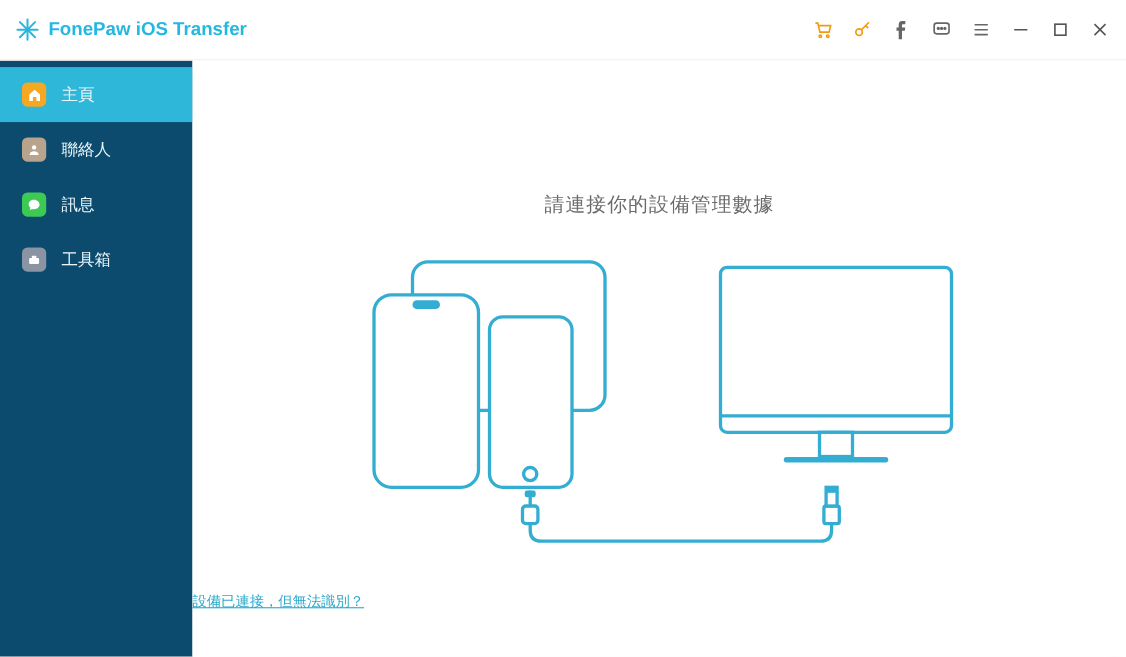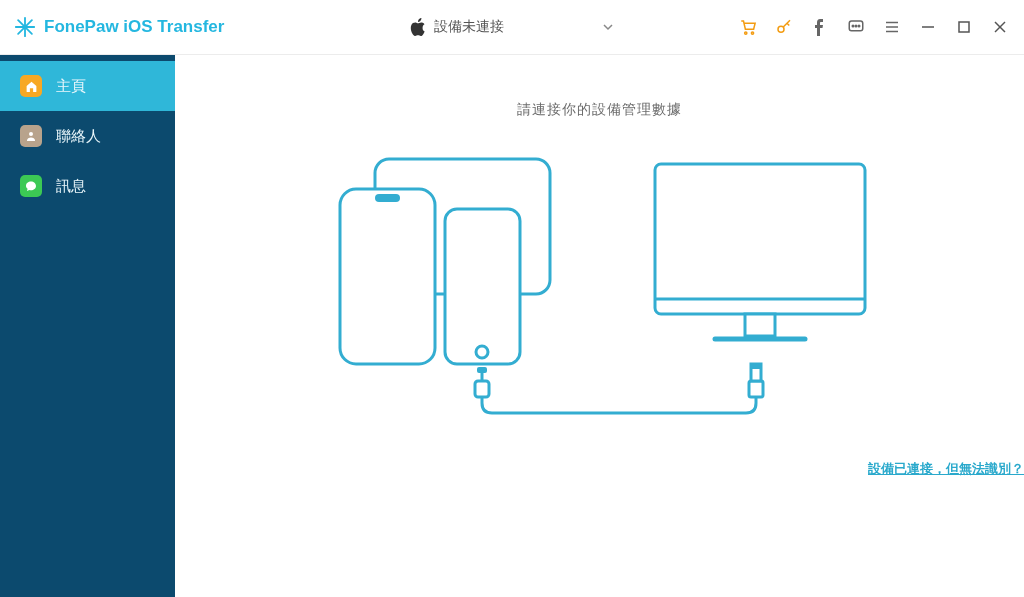--- a/index.html
+++ b/index.html
@@ -19,23 +19,23 @@
 
   
   .body { display: flex; height: calc(597px - 55px); }
   .sidebar { width: 175px; background: #0c4a6e;  display: flex; flex-direction: column; padding-top: 6px; }
   .side-item { display: flex; align-items: center; gap: 14px; padding: 14px 20px; color: #eaf7fb; font-size: 15px; cursor: pointer; }
   .side-item.active { background: #2fb7d9; }
   .side-item .side-icon { width: 22px; height: 22px; border-radius: 5px; display: flex; align-items: center; justify-content: center; font-size: 13px; color: #fff; }
 
   
   .main { flex: 1; position: relative; background: #fff; }
-  .main-title { text-align: center; color: #6b6b6b; font-size: 14px; letter-spacing: 1px; margin-top: 46px; }
+  .main-title { text-align: center; color: #6b6b6b; font-size: 18px; letter-spacing: 1px; margin-top: 119px; }
   .illus { display: flex; justify-content: center; margin-top: 30px; }
-  .help-link { text-align: right; margin-top: 40px; font-weight: bold; }
+  .help-link { text-align: left; margin-top: 40px; }
   .help-link a { color: #2aa9cc; font-size: 13px; text-decoration: underline; cursor: pointer; }
 
   .chev svg, .tb-icon svg { display:block; }
 </style>
 </head>
 <body>
 
 <div class="app">
 
   <div class="titlebar">
@@ -43,32 +43,20 @@
       <svg width="22" height="22" viewBox="0 0 24 24" fill="none" stroke="#24b7e0" stroke-width="2" stroke-linecap="round">
         <line x1="12" y1="2" x2="12" y2="22"></line>
           <line x1="2" y1="12" x2="22" y2="12"></line>
         <line x1="4.5" y1="4.5" x2="19.5" y2="19.5"></line>
           <line x1="19.5" y1="4.5" x2="4.5" y2="19.5"></line>
         <circle cx="12" cy="12" r="2" fill="#24b7e0" stroke="none"></circle>
       </svg>
       <span>FonePaw iOS Transfer</span>
     </div>
 
-    <div class="device-selector">
-      <svg width="16" height="18" viewBox="0 0 16 18" fill="#333">
-        <path d="M12.6 9.5c0-2.2 1.8-3.2 1.9-3.3-1-1.5-2.6-1.7-3.2-1.7-1.3-.1-2.6.8-3.3.8-.7 0-1.7-.8-2.8-.8C3.6 4.5 2.2 5.4 1.5 6.8.0 9.6 1.1 13.7 2.6 15.9c.7 1 1.5 2.2 2.6 2.1 1.1 0 1.5-.7 2.8-.7 1.3 0 1.7.7 2.8.7 1.2 0 1.9-1 2.6-2.1.8-1.2 1.2-2.4 1.2-2.4-0-.0-2-0.8-2-3z"></path>
-        <path d="M10.5 2.7c.6-.7 1-1.7.9-2.7-.9 0-1.9.6-2.5 1.3-.5.6-1 1.6-.9 2.6 1 .1 2-.5 2.5-1.2z"></path>
-      </svg>
-      <span>設備未連接</span>
-      <span class="chev">
-        <svg width="12" height="12" viewBox="0 0 12 12" fill="none" stroke="#888" stroke-width="1.5">
-            <polyline points="2,4 6,8 10,4"></polyline>
-          </svg>
-      </span>
-    </div>
 
     <div class="win-controls">
       <span class="tb-icon cart">
         <svg width="18" height="18" viewBox="0 0 24 24" fill="none" stroke="#f39c12" stroke-width="2">
             <circle cx="9" cy="20" r="1.5"></circle>
             <circle cx="18" cy="20" r="1.5"></circle>
             <path d="M3 4h3l2.5 11h11l2-8H7"></path>
           </svg>
       </span>
       <span class="tb-icon key">
@@ -137,20 +125,29 @@
         <span>聯絡人</span>
       </div>
       <div class="side-item">
         <span class="side-icon" style="background:#3cc954">
           <svg width="12" height="12" viewBox="0 0 24 24" fill="#fff">
               <path d="M12 3C6.5 3 2 6.8 2 11.5c0 2.4 1.2 4.6 3.2 6.1L4 22l4.6-2c1.1.3 2.2.5 3.4.5 5.5 0 10-3.8 10-8.5S17.5 3 12 3z"></path>
             </svg>
         </span>
         <span>訊息</span>
       </div>
+      <div class="side-item">
+        <span class="side-icon" style="background:#8a94a3">
+          <svg width="12" height="12" viewBox="0 0 24 24" fill="#fff">
+              <rect x="3" y="9" width="18" height="11" rx="2"></rect>
+              <rect x="8" y="5" width="8" height="4" rx="1"></rect>
+            </svg>
+        </span>
+        <span>工具箱</span>
+      </div>
     </div>
 
     <div class="main">
       <div class="main-title">請連接你的設備管理數據</div>
 
       <div class="illus">
         <svg width="560" height="270" viewBox="0 0 560 270" fill="none" stroke="#33add1" stroke-width="3">
 
           <rect x="55" y="10" width="175" height="135" rx="14" fill="#fff"></rect>
 

